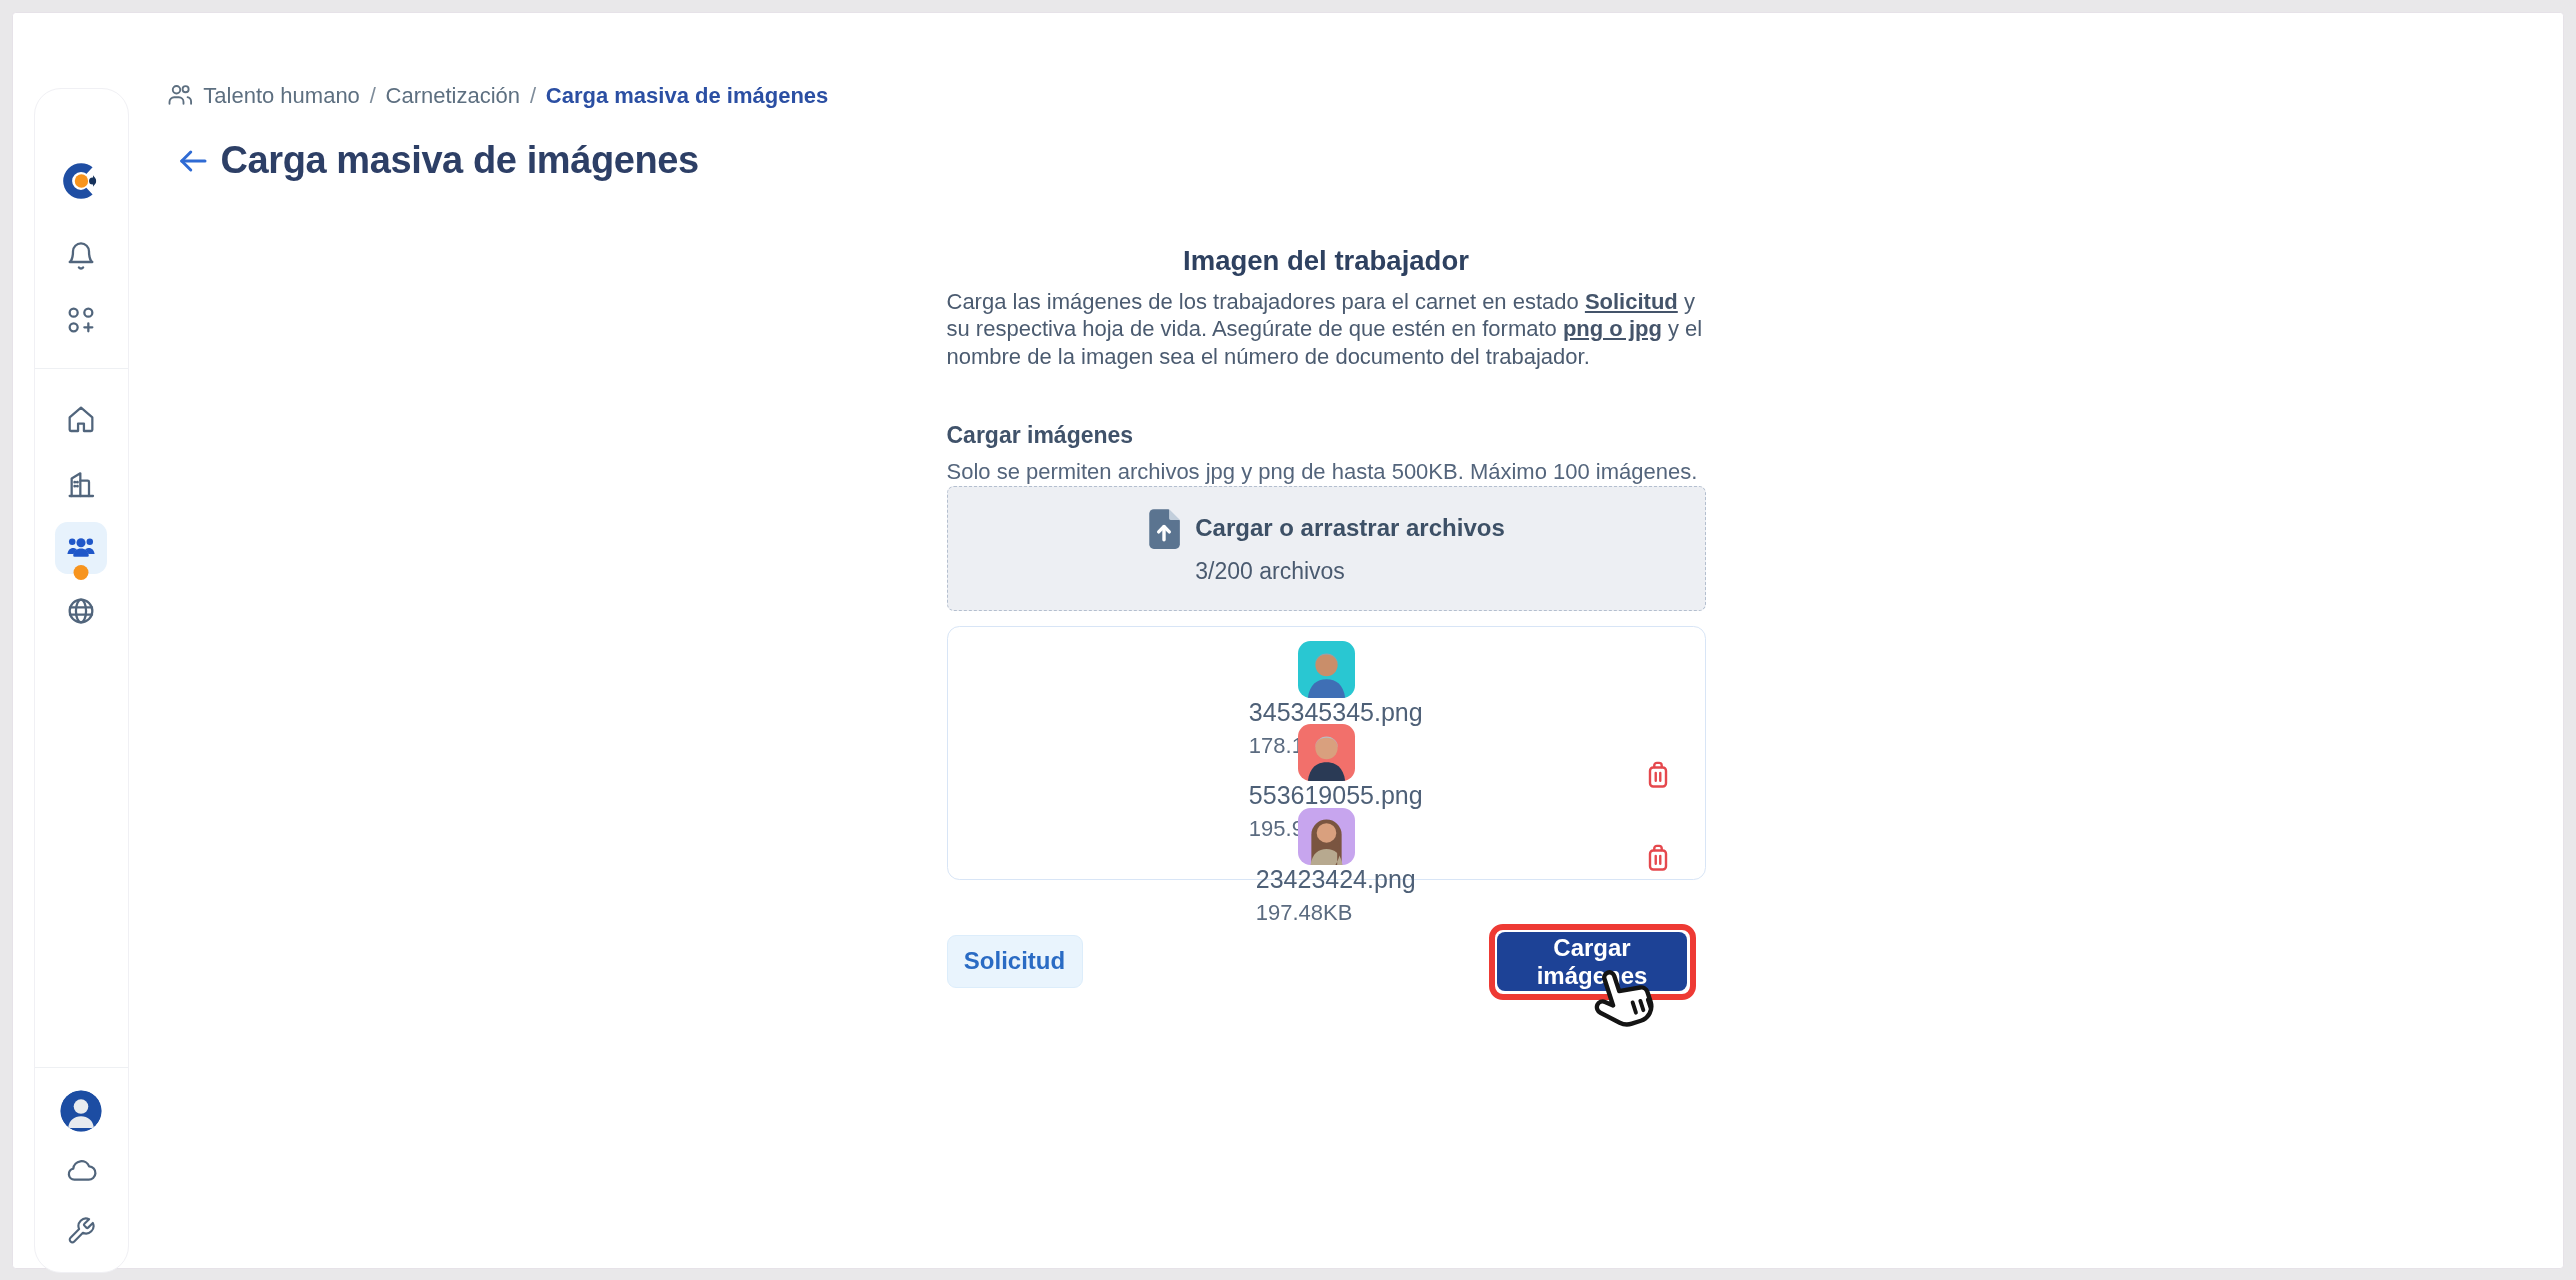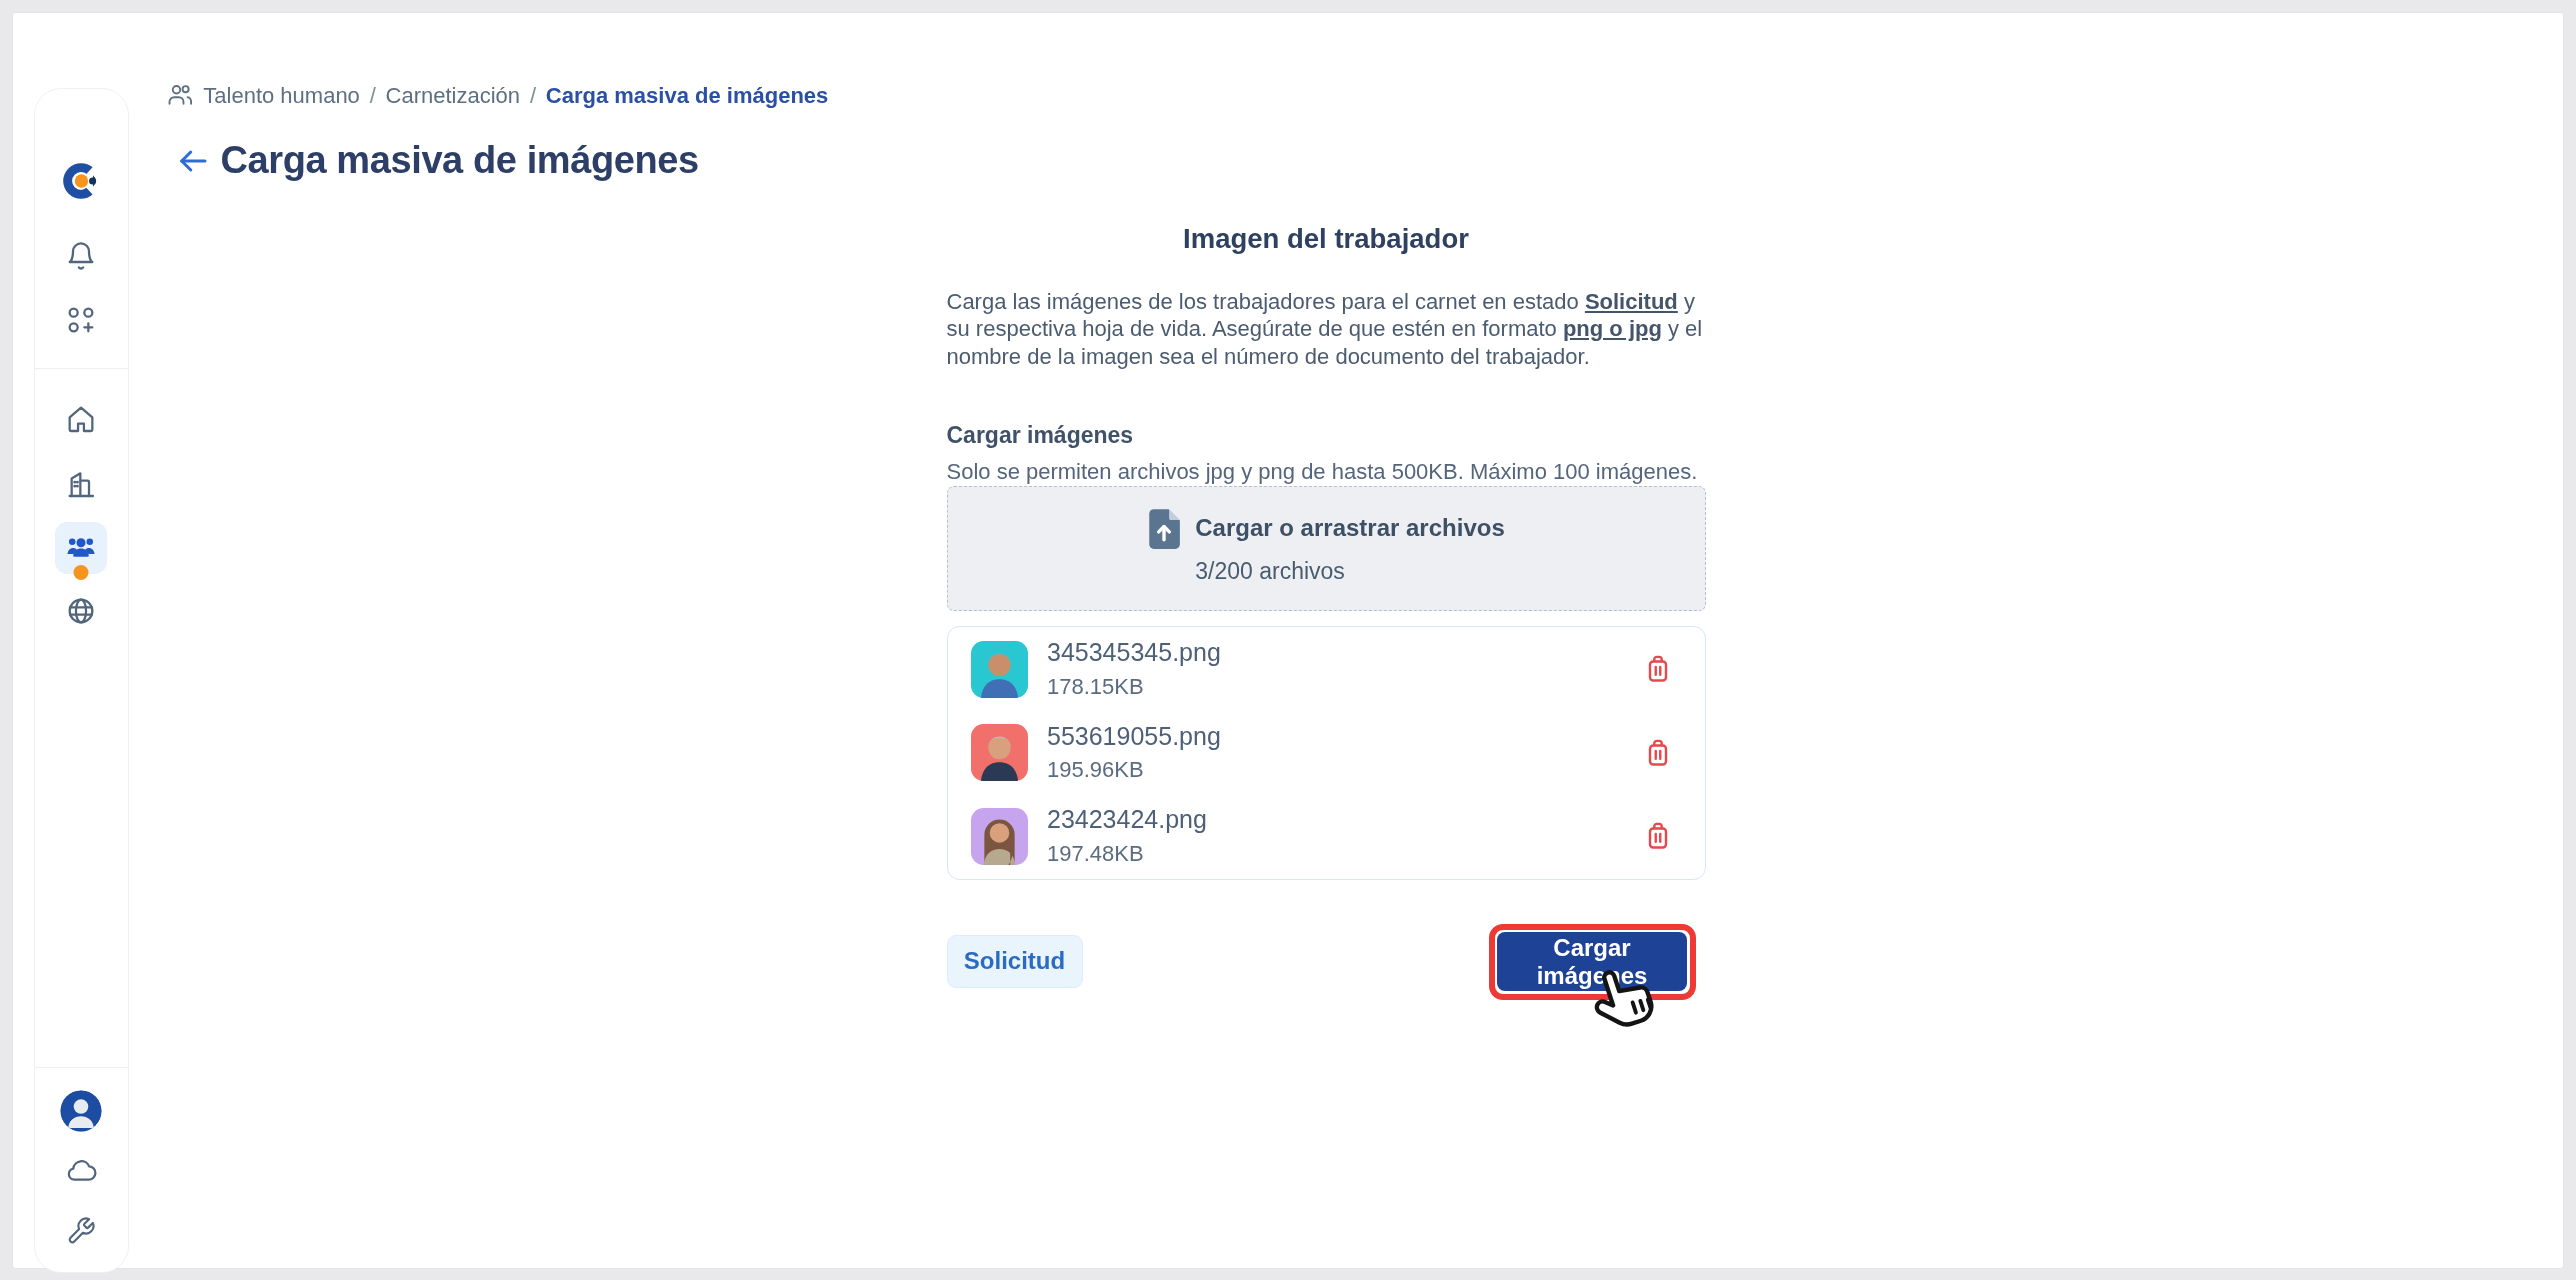--- a/index.html
+++ b/index.html
@@ -61,21 +61,21 @@
     color:#2f6bd4; cursor:pointer; display:flex; align-items:center; justify-content:center;
   }
   .page-title {
     position:absolute; left:208px; top:126px;
     font-size:38px; font-weight:700; color:#2d3f66; letter-spacing:-0.4px;
   }
 
   
   .col { position:absolute; left:934px; width:759px; }
   .section-heading {
-    top:210px; text-align:center;
+    top:232px; text-align:center;
     font-size:27.5px; font-weight:700; color:#2e4160;
   }
   .description {
     top:275px; font-size:22px; line-height:27.5px; color:#4b5b70;
   }
   .description b { font-weight:700; color:#44546a;text-decoration:underline; }
   .upload-label { top:409px; font-size:23px; font-weight:700; color:#40526a; }
   .upload-hint  { top:446px; font-size:22px; color:#54657c; }
 
   .dropzone {
@@ -90,21 +90,21 @@
     text-underline-offset:4.4px; cursor:pointer;
   }
   .dz-count { font-size:23px; color:#4a5a6f; margin:9px 0 0 48px; }
 
   .file-card {
     top:613px; height:254px;
     background:#fff; border:1.8px solid #d8e5f6; border-radius:12.4px;
     padding:14px 23px 14px 23px;
     display:flex; flex-direction:column; justify-content:space-between;
   }
-  .file-row { display:flex; align-items:center; height:57px; }
+  .file-row { display:flex; align-items:center; height:57px;flex-direction:column; }
   .thumb {
     width:57px; height:57px; border-radius:12.4px; overflow:hidden; flex:0 0 57px;
     background:var(--bg,#ccc);
   }
   .thumb svg { display:block; width:57px; height:57px; }
   .file-meta { margin-left:19.5px; display:flex; flex-direction:column; gap:6.2px; }
   .file-name { font-size:25px; color:#4e6077; font-weight:500; }
   .file-size { font-size:22px; color:#5b6b80; }
   .trash-btn {
     margin-left:auto; margin-right:7px; width:34px; height:34px;

